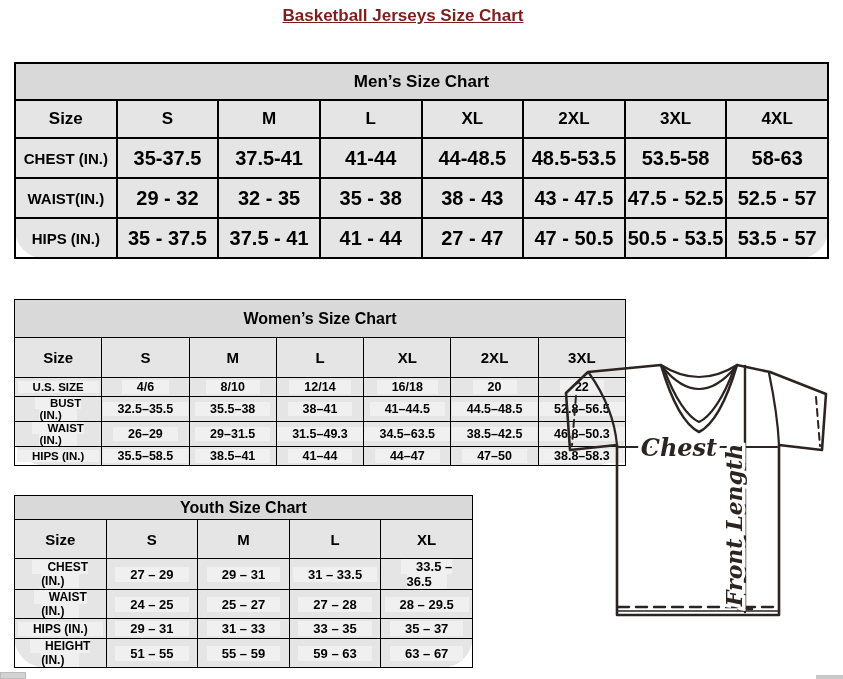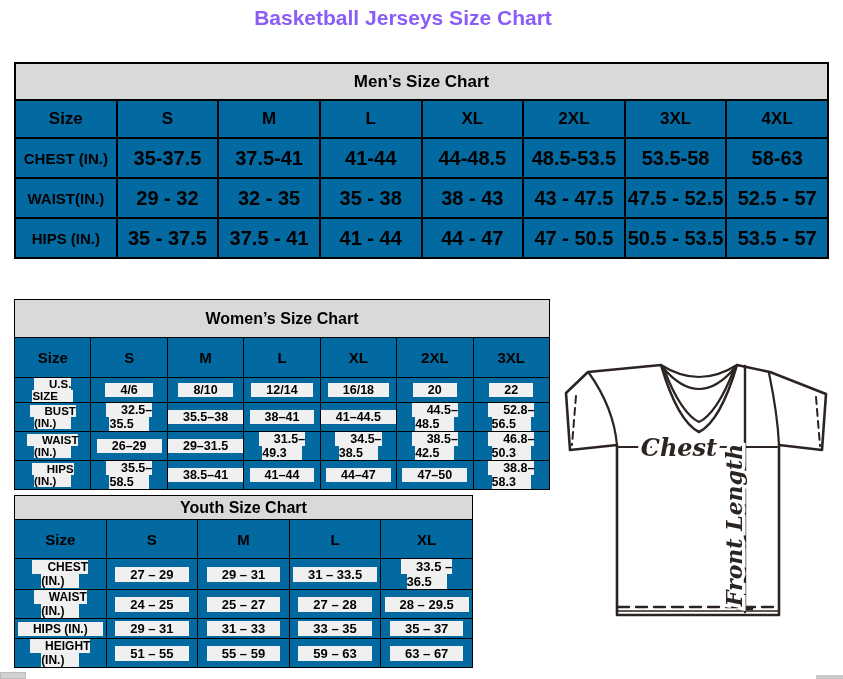--- a/index.html
+++ b/index.html
@@ -2,37 +2,37 @@
 <html><head>
 <meta charset="utf-8">
 <style>
   * { margin:0; padding:0; box-sizing:border-box; }
   html,body { width:843px; height:679px; background:#ffffff; overflow:hidden;
               font-family:"Liberation Sans", sans-serif; }
   .page { position:relative; width:843px; height:679px; background:#fff; }
 
   .page-title {
     position:absolute; top:6px; left:0; width:806px;
-    text-align:center; font-size:21px; font-weight:bold; color:#8b5cf6;
+    text-align:center; font-size:17px; font-weight:bold; color:#7f1d1d;text-decoration:underline;
   }
 
-  table.tbl { position:absolute; border-collapse:collapse; table-layout:fixed; background:#0369a1; }
+  table.tbl { position:absolute; border-collapse:collapse; table-layout:fixed; background:#e5e5e5;border-radius:32px; }
   table.tbl td { border:2px solid #000; text-align:center; vertical-align:middle;
                  color:#000; font-weight:bold; overflow:hidden; }
 
   
   table.men { left:14px; top:62px; width:815px; }
   .men td.lblcol, .men td:first-child { width:119px; }
   .men .band-row td { height:37px; background:#d9d9d9; font-size:17px; border-bottom:2px solid #000; }
   .men .size-row td { height:38px; font-size:17px; }
   .men .data-row td { height:40px; font-size:20px; }
   .men .data-row td.lbl { font-size:15px; }
 
   
-  table.women { left:14px; top:299px; width:536px; }
+  table.women { left:14px; top:299px; width:612px; }
   table.women td { border-width:1.5px; }
   .women td:first-child { width:84px; }
   .women .band-row td { height:38px; background:#d9d9d9; font-size:16px; }
   .women .size-row td { height:40px; font-size:15px; }
   .women .data-row td { height:19px; font-size:12.5px; }
   .women .data-row td.lbl { font-size:11.5px; }
 
   
   table.youth { left:14px; top:495px; width:459px; }
   table.youth td { border-width:1.5px; }
@@ -94,21 +94,21 @@
           <td><span>38 - 43</span></td>
           <td><span>43 - 47.5</span></td>
           <td><span>47.5 - 52.5</span></td>
           <td><span>52.5 - 57</span></td>
         </tr>
         <tr class="data-row">
           <td class="lbl"><span>HIPS (IN.)</span></td>
           <td><span>35 - 37.5</span></td>
           <td><span>37.5 - 41</span></td>
           <td><span>41 - 44</span></td>
-          <td><span>44 - 47</span></td>
+          <td><span>27 - 47</span></td>
           <td><span>47 - 50.5</span></td>
           <td><span>50.5 - 53.5</span></td>
           <td><span>53.5 - 57</span></td>
         </tr>
       </tbody>
   </table>
 
   <table class="tbl women hl-on">
     <tbody>
         <tr class="band-row">
@@ -139,21 +139,21 @@
           <td><span>38–41</span></td>
           <td><span>41–44.5</span></td>
           <td><span>44.5–48.5</span></td>
           <td><span>52.8–56.5</span></td>
         </tr>
         <tr class="data-row">
           <td class="lbl"><span>WAIST (IN.)</span></td>
           <td><span>26–29</span></td>
           <td><span>29–31.5</span></td>
           <td><span>31.5–49.3</span></td>
-          <td><span>34.5–38.5</span></td>
+          <td><span>34.5–63.5</span></td>
           <td><span>38.5–42.5</span></td>
           <td><span>46.8–50.3</span></td>
         </tr>
         <tr class="data-row">
           <td class="lbl"><span>HIPS (IN.)</span></td>
           <td><span>35.5–58.5</span></td>
           <td><span>38.5–41</span></td>
           <td><span>41–44</span></td>
           <td><span>44–47</span></td>
           <td><span>47–50</span></td>

